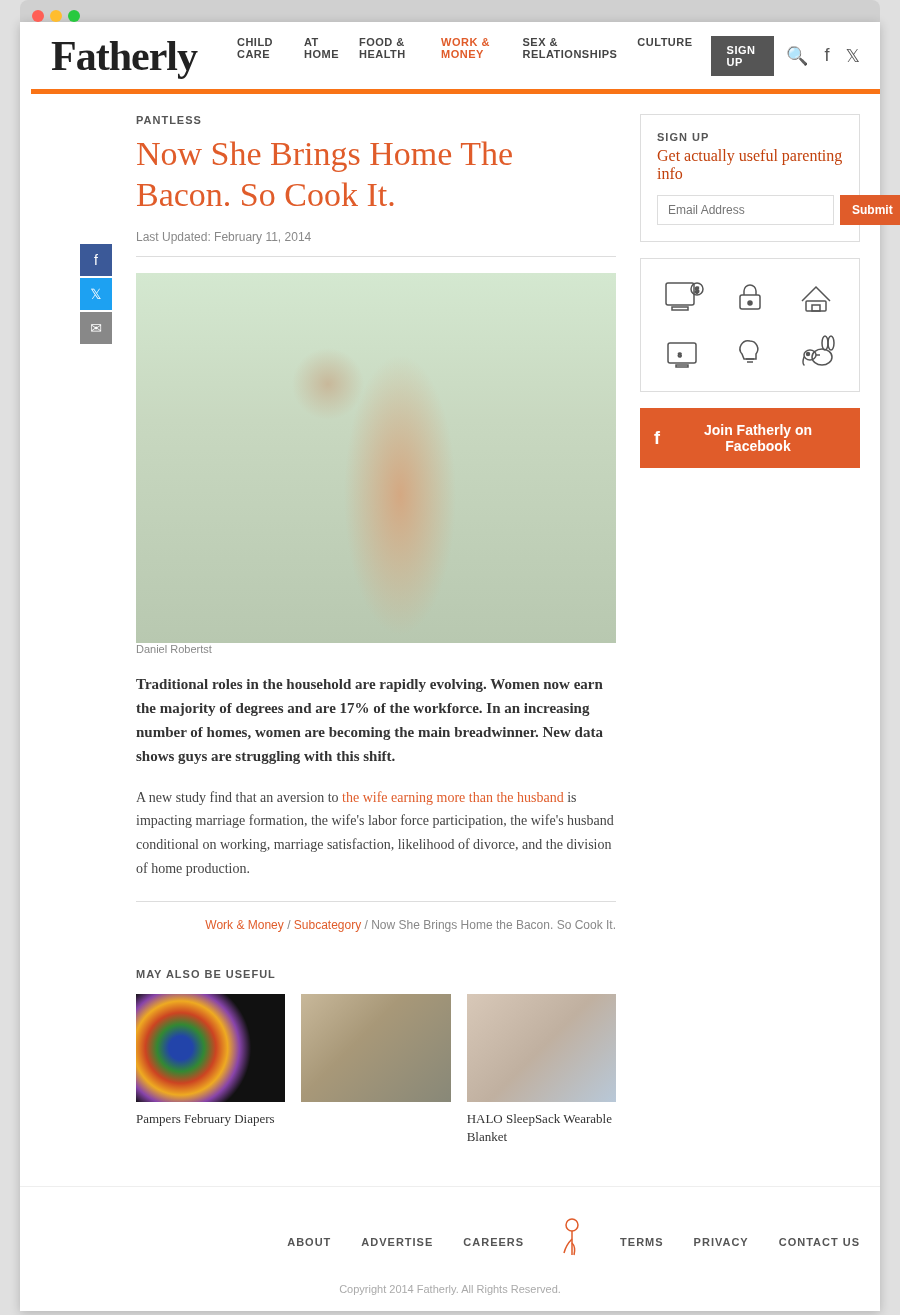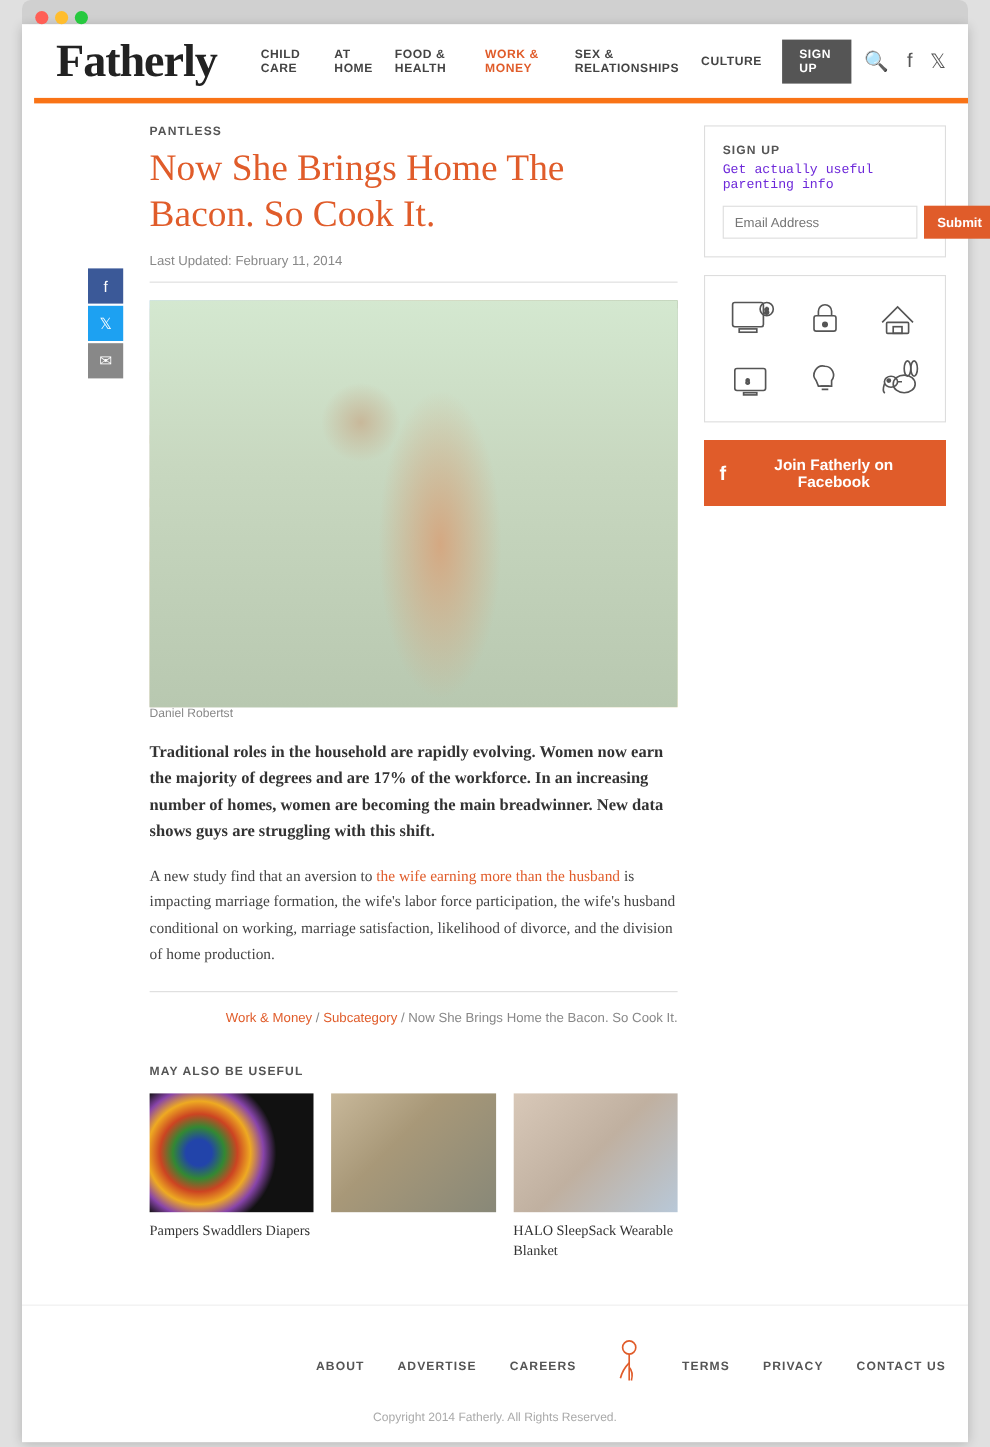--- a/index.html
+++ b/index.html
@@ -38,21 +38,20 @@
       font-family: 'Times New Roman', serif;
       font-size: 42px;
       font-weight: bold;
       color: #222;
       text-decoration: none;
       margin-right: 30px;
       letter-spacing: -1px;
     }
     .site-nav {
       display: flex;
-      align-items: center;
       flex: 1;
       gap: 0;
     }
     .nav-item {
       font-family: Arial, sans-serif;
       font-size: 11px;
       font-weight: bold;
       text-transform: uppercase;
       letter-spacing: 0.5px;
       color: #444;
@@ -246,23 +245,23 @@
     .signup-box-title {
       font-family: Arial, sans-serif;
       font-size: 11px;
       font-weight: bold;
       text-transform: uppercase;
       letter-spacing: 1px;
       color: #555;
       margin-bottom: 4px;
     }
     .signup-box-sub {
-      font-family: Liberation Mono, monospace;
-      font-size: 12px;
-      color: #6d28d9;
+      font-family: Liberation Serif, serif;
+      font-size: 16px;
+      color: #c2410c;
       margin-bottom: 12px;
     }
     .signup-form {
       display: flex;
       gap: 6px;
     }
     .signup-email {
       flex: 1;
       padding: 0 10px;
       border: 1px solid #ddd;
@@ -495,21 +494,21 @@
           <a>Subcategory</a>
           <span> / </span>
           <span>Now She Brings Home the Bacon. So Cook It.</span>
         </div>
 
         <div class="related-section">
           <div class="related-title">MAY ALSO BE USEFUL</div>
           <div class="related-grid">
             <div class="related-item">
               <div class="related-img related-img-1"></div>
-              <div class="related-label">Pampers Swaddlers Diapers</div>
+              <div class="related-label">Pampers February Diapers</div>
             </div>
             <div class="related-item">
               <div class="related-img related-img-2"></div>
             </div>
             <div class="related-item">
               <div class="related-img related-img-3"></div>
               <div class="related-label">HALO SleepSack Wearable Blanket</div>
             </div>
           </div>
         </div>

